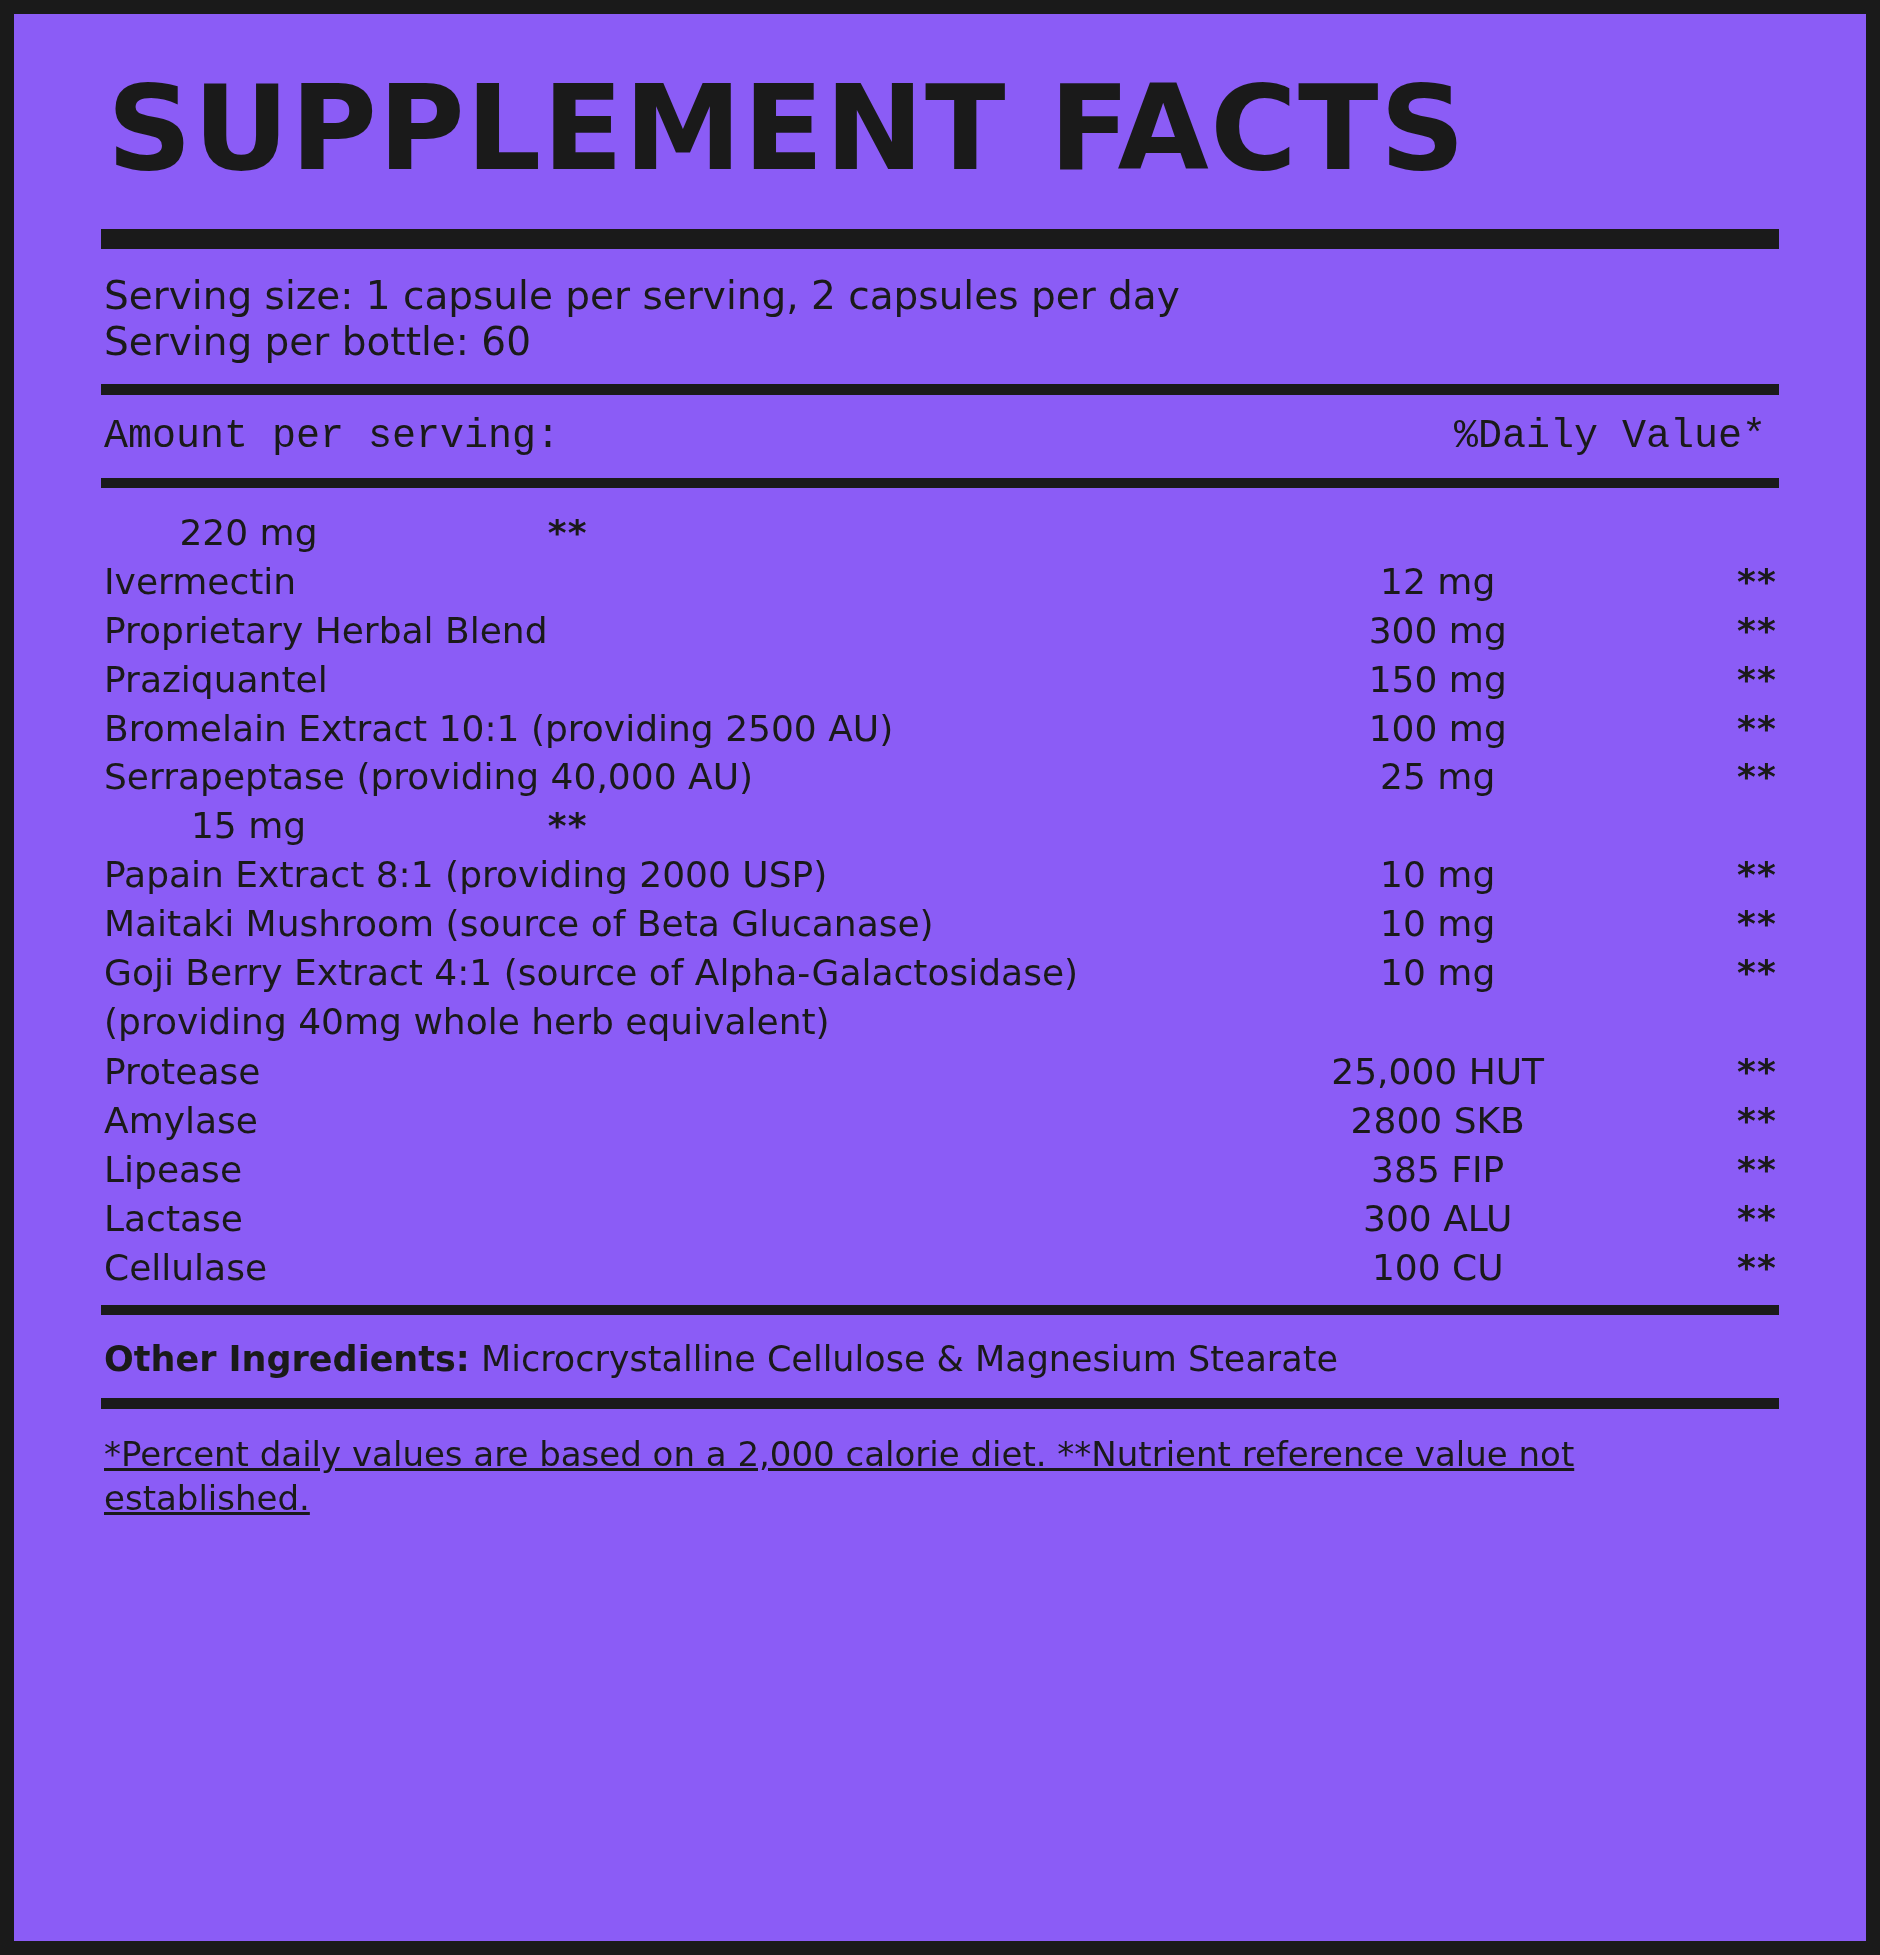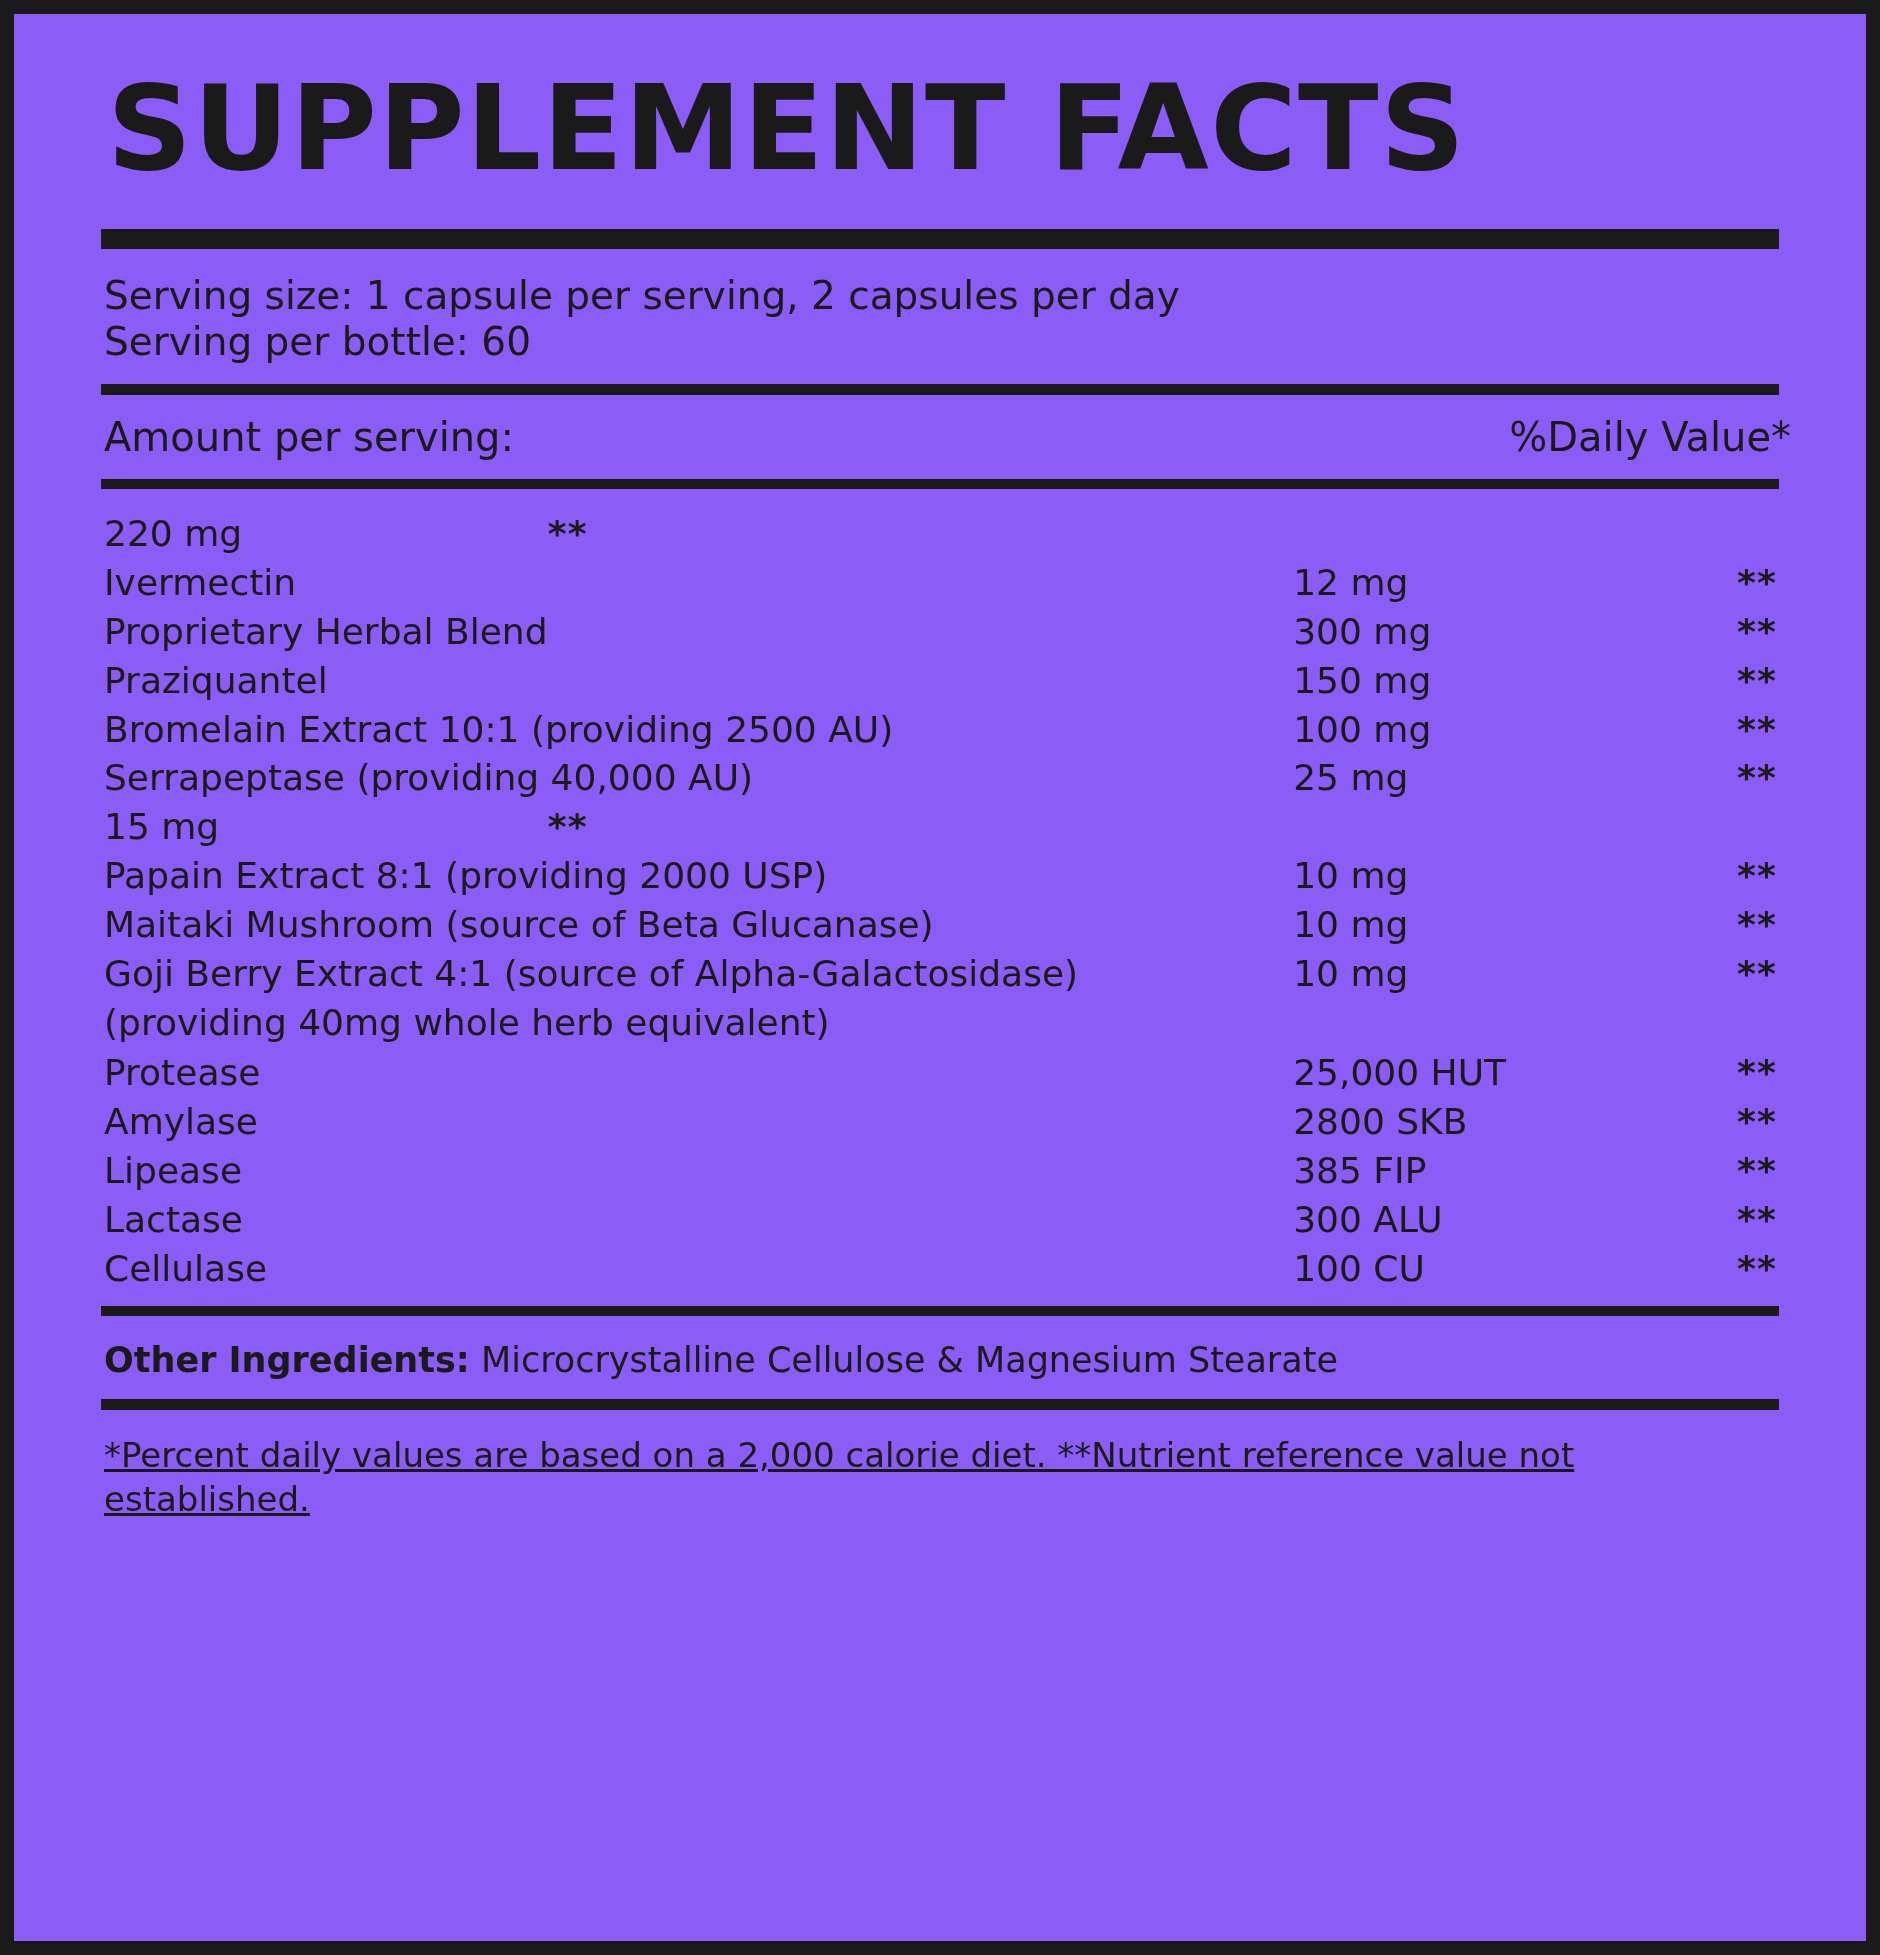--- a/index.html
+++ b/index.html
@@ -46,21 +46,22 @@
   .serving-line {
     font-size: 39px;
     line-height: 1.18;
     font-weight: 400;
     white-space: nowrap;
   }
   .amount-row {
     display: flex;
     justify-content: space-between;
     align-items: flex-start;
-    margin: 19px 1px 0 16px;
+    margin: 19px 26px 0 16px;
+    font-family: Liberation Mono, monospace;
   }
   .amount-label, .dv-label {
     font-size: 40px;
     font-weight: 400;
     white-space: nowrap;
   }
   .ing-table {
     margin: 27px 14.8px 0 16px;
   }
   .ing-row {
@@ -69,21 +70,21 @@
     line-height: 1.0;
     margin-bottom: 12.8px;
   }
   .ing-name {
     flex: 1 1 auto;
     font-size: 36px;
     white-space: nowrap;
   }
   .ing-amount {
     flex: 0 0 289px;
-    text-align: left;
+    text-align: center;
     font-size: 36px;
     white-space: nowrap;
   }
   .ing-dv {
     flex: 0 0 195px;
     text-align: right;
     font-size: 36px;
     font-weight: 700;
     letter-spacing: 1.3px;
     white-space: nowrap;

